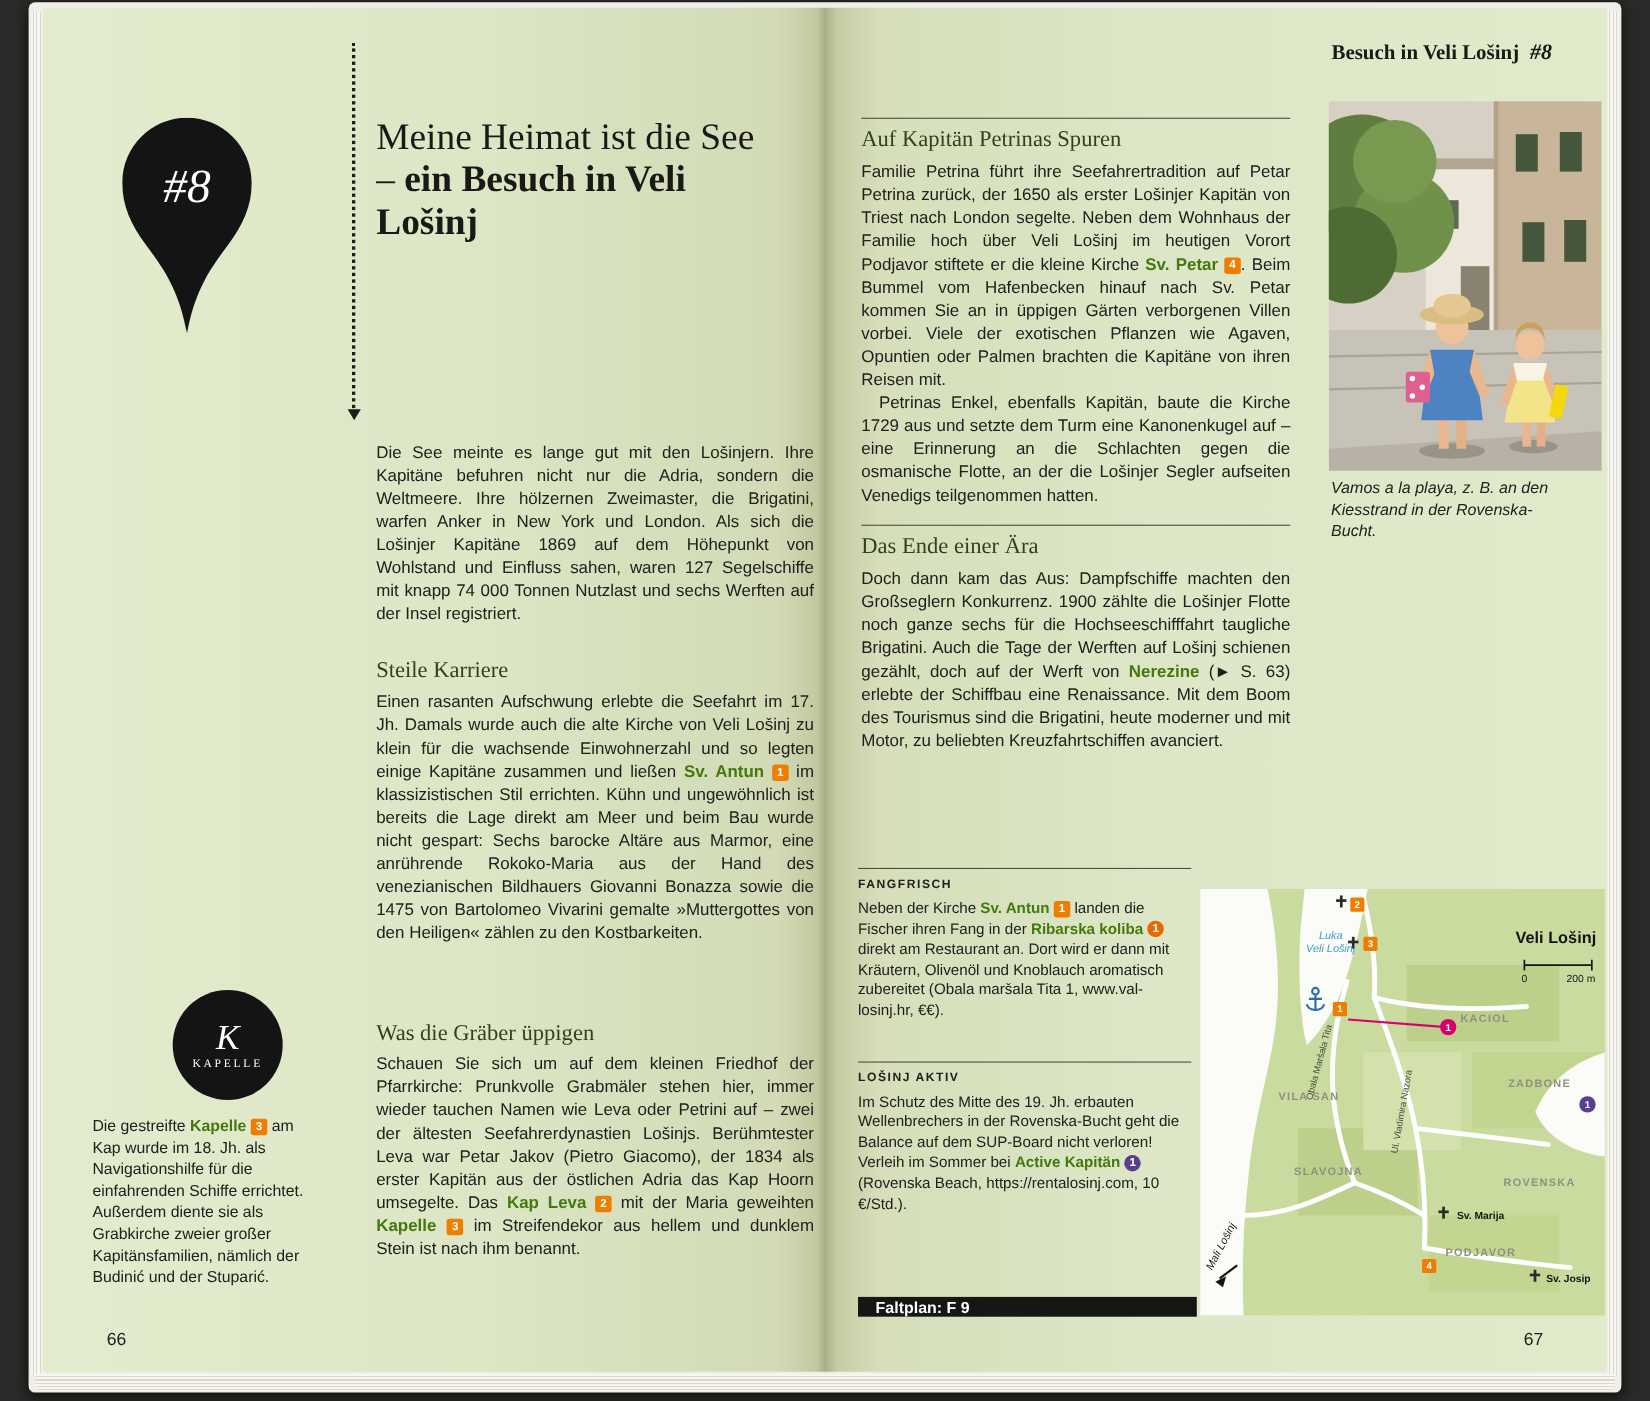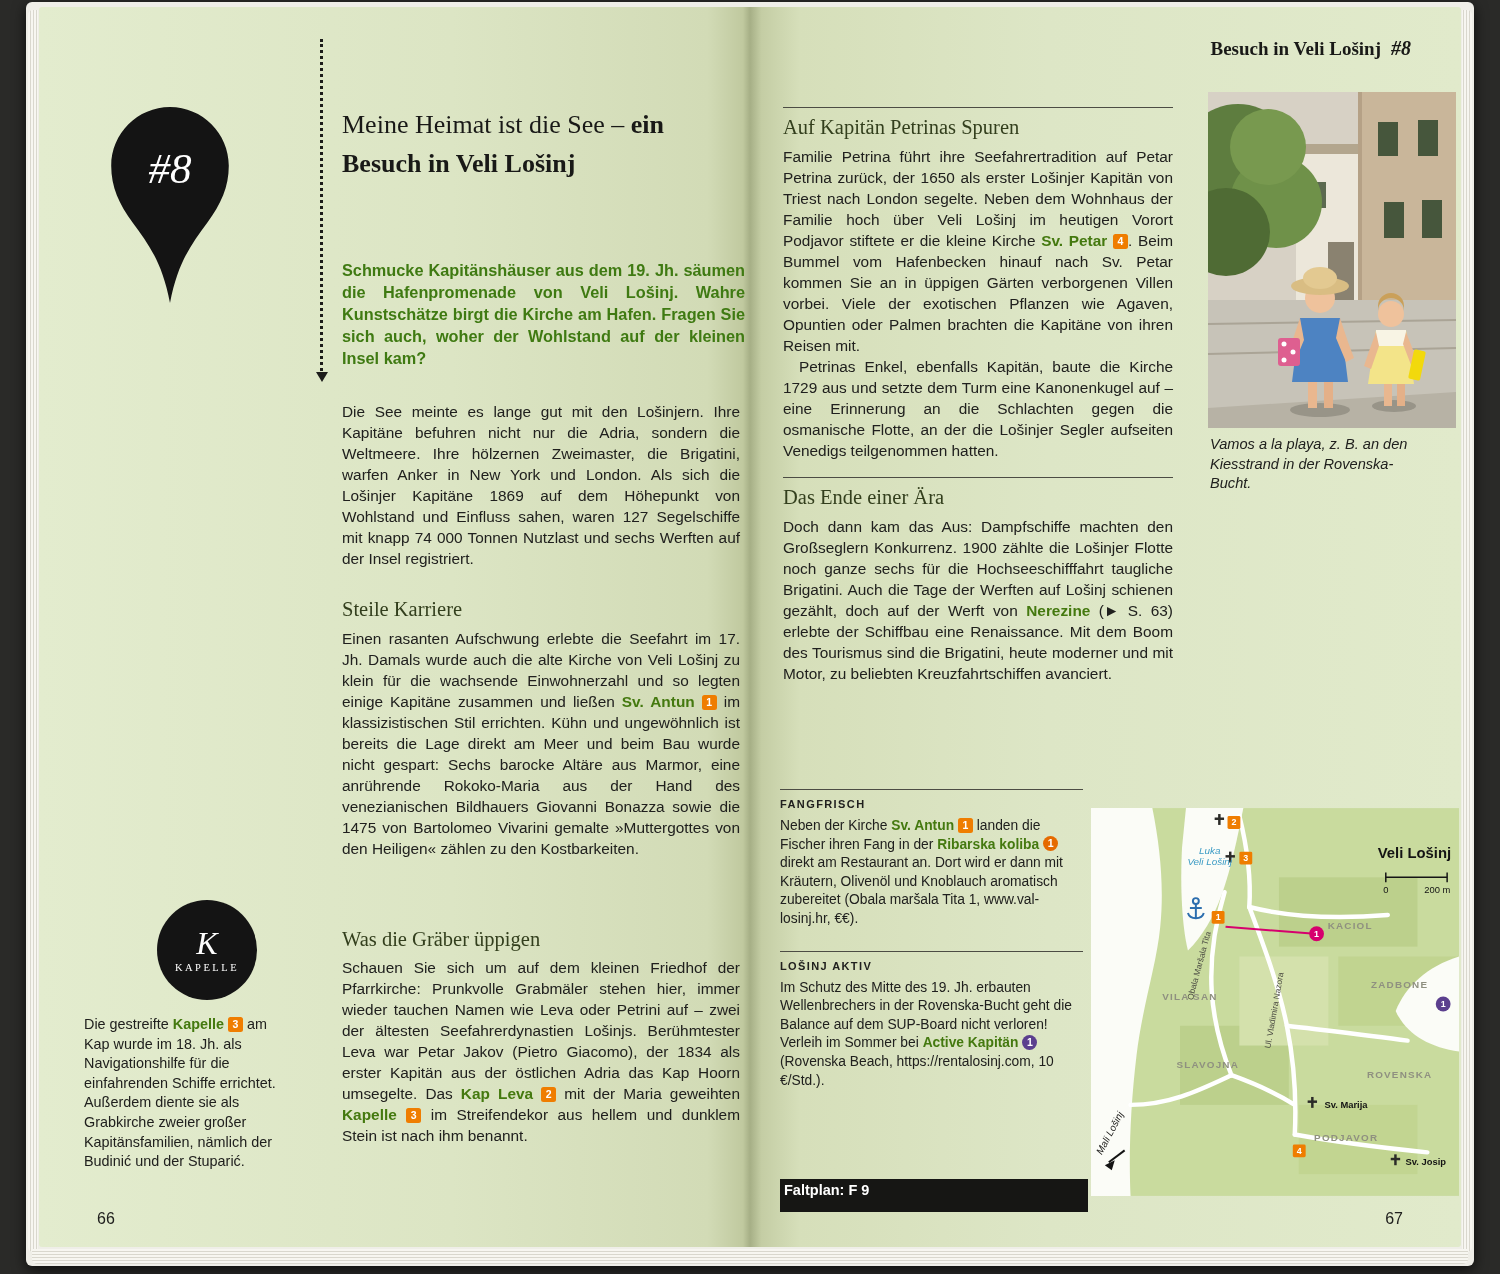--- a/index.html
+++ b/index.html
@@ -21,21 +21,21 @@
   .abs{position:absolute}
   .bt{font-size:15.4px;line-height:21px;text-align:justify;hyphens:auto}
   .kw{font-weight:700;color:#44790f}
   .bsq,.bci{display:inline-block;width:15px;height:15px;line-height:15.5px;text-align:center;
             font-size:10.5px;font-weight:700;color:#fff;background:#ef7d00;border-radius:2.5px;
             vertical-align:1.5px;font-style:normal}
   .bci{border-radius:50%}
   .bci.or{background:#e56a00}
   .bci.vi{background:#5b3f8e}
 
-  .title{font-family:"Liberation Serif",serif;font-weight:400;font-size:26px;line-height:39px;color:#191917}
+  .title{font-family:"Liberation Serif",serif;font-weight:400;font-size:34px;line-height:39px;color:#191917}
   .title .tb{font-weight:700}
   .intro{font-weight:700;font-size:16.3px;line-height:22px;color:#3f7a12;text-align:justify;hyphens:auto}
   .sh{font-family:"Liberation Serif",serif;font-weight:400;font-size:20.5px;line-height:24px;color:#333f1d}
   .rulebar{border-top:1.5px solid #4c4c44;margin-bottom:7px}
   .pagenum{font-size:16px;color:#20201e}
 
   .pin svg{display:block;width:100%;height:100%}
   .dotted-arrow{border-left:3px dotted #1c1c1a;width:0}
   .dotted-arrow::after{content:"";position:absolute;left:-7px;bottom:-11px;
         border-left:6px solid transparent;border-right:6px solid transparent;border-top:10px solid #1c1c1a}
@@ -49,23 +49,23 @@
 
   .rheader{font-family:"Liberation Serif",serif;font-weight:700;font-size:19px;color:#191917}
   .rheader .hnum{font-style:italic;font-size:20px;margin-left:10px}
   .rsec{margin-bottom:16px}
   .rsec .sh{margin-bottom:7px}
   .indent{text-indent:16px}
 
   .infobox .box-rule{border-top:1.5px solid #4c4c44}
   .box-label{font-size:11px;letter-spacing:1.4px;margin:8px 0 7px;font-weight:700}
   .box-text{font-size:13.8px;line-height:18.6px;text-align:left}
-  .aktiv{margin-top:22px}
+  .aktiv{margin-top:36px}
   .faltplan{background:#161614;color:#fff;font-weight:700;font-size:14.5px;line-height:23px;
-            height:33px;padding-left:4px}
+            height:18px;padding-left:16px}
   .caption{font-style:italic;font-size:14.6px;line-height:19.5px}
 
   .map-svg{display:block;width:100%;height:100%}
   .m-dist{font-size:10px;font-weight:700;fill:#8f9080;letter-spacing:1.2px;text-anchor:middle}
   .m-street{font-size:8.5px;fill:#4a4a42;text-anchor:middle}
   .m-title{font-size:15px;font-weight:700;fill:#141414;text-anchor:end}
   .m-scale{font-size:9.5px;fill:#141414;text-anchor:middle}
   .m-luka{font-size:10px;font-style:italic;fill:#3d9cc5;text-anchor:middle}
   .m-church{font-size:9.5px;font-weight:700;fill:#141414}
   .m-off{font-size:10px;font-style:italic;fill:#20201e;text-anchor:middle}
@@ -87,21 +87,20 @@
         <svg viewBox="0 0 120 200">
           <path d="M60,200 C52,158 38,140 22,118 C8,99 0,82 0,60 C0,27 27,0 60,0 C93,0 120,27 120,60 C120,82 112,99 98,118 C82,140 68,158 60,200 Z" fill="#141414"></path>
           <text x="60" y="78" text-anchor="middle" fill="#ffffff" font-size="44" font-style="italic" font-family="Liberation Serif,serif">#8</text>
         </svg>
       </div>
 
       <div class="abs dotted-arrow" style="left:281px;top:32px;height:332px"></div>
 
       <h1 class="abs title" style="left:303px;top:98px;width:360px"><span>Meine Heimat ist die See – </span><span class="tb">ein Besuch in Veli Lošinj</span></h1>
 
-      <p class="abs intro" style="left:303px;top:252px;width:403px">Schmucke Kapitänshäuser aus dem 19. Jh. säumen die Hafenpromenade von Veli Lošinj. Wahre Kunstschätze birgt die Kirche am Hafen. Fragen Sie sich auch, woher der Wohlstand auf der kleinen Insel kam?</p>
 
       <p class="abs bt" style="left:303px;top:394px;width:398px">Die See meinte es lange gut mit den Lošinjern. Ihre Kapitäne befuhren nicht nur die Adria, sondern die Weltmeere. Ihre hölzernen Zweimaster, die Brigatini, warfen Anker in New York und London. Als sich die Lošinjer Kapitäne 1869 auf dem Höhepunkt von Wohlstand und Einfluss sahen, waren 127 Segelschiffe mit knapp 74 000 Tonnen Nutzlast und sechs Werften auf der Insel registriert.</p>
 
       <h2 class="abs sh" style="left:303px;top:590px">Steile Karriere</h2>
 
       <p class="abs bt" style="left:303px;top:621px;width:398px"><span>Einen rasanten Aufschwung erlebte die Seefahrt im 17. Jh. Damals wurde auch die alte Kirche von Veli Lošinj zu klein für die wachsende Einwohnerzahl und so legten einige Kapitäne zusammen und ließen </span><span class="kw">Sv. Antun</span> <span class="bsq">1</span><span> im klassizistischen Stil errichten. Kühn und ungewöhnlich ist bereits die Lage direkt am Meer und beim Bau wurde nicht gespart: Sechs barocke Altäre aus Marmor, eine anrührende Rokoko-Maria aus der Hand des venezianischen Bildhauers Giovanni Bonazza sowie die 1475 von Bartolomeo Vivarini gemalte »Muttergottes von den Heiligen« zählen zu den Kostbarkeiten.</span></p>
 
       <h2 class="abs sh" style="left:303px;top:920px">Was die Gräber üppigen</h2>
 
       <p class="abs bt" style="left:303px;top:950px;width:398px"><span>Schauen Sie sich um auf dem kleinen Friedhof der Pfarrkirche: Prunkvolle Grabmäler stehen hier, immer wieder tauchen Namen wie Leva oder Petrini auf – zwei der ältesten Seefahrerdynastien Lošinjs. Berühmtester Leva war Petar Jakov (Pietro Giacomo), der 1834 als erster Kapitän aus der östlichen Adria das Kap Hoorn umsegelte. Das </span><span class="kw">Kap Leva</span> <span class="bsq">2</span><span> mit der Maria geweihten </span><span class="kw">Kapelle</span> <span class="bsq">3</span><span> im Streifendekor aus hellem und dunklem Stein ist nach ihm benannt.</span></p>

